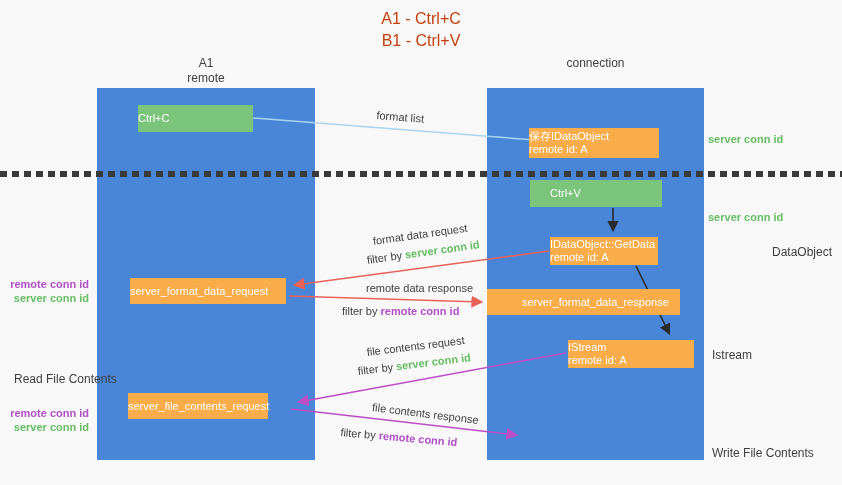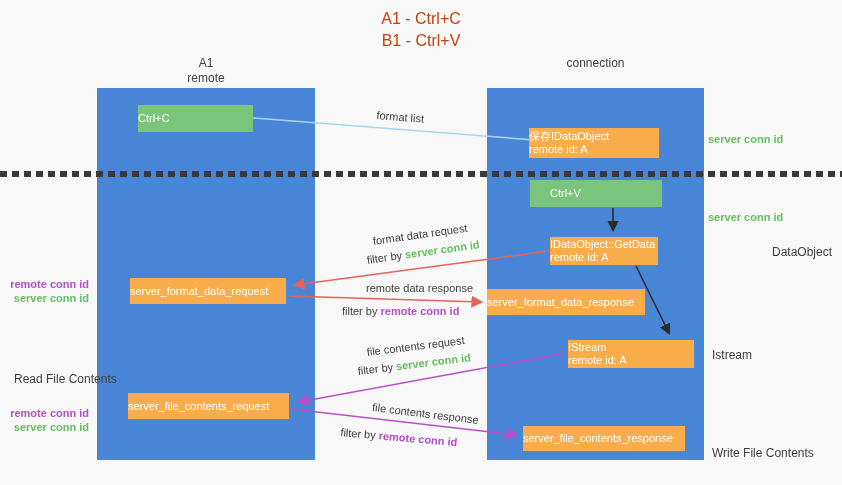--- a/index.html
+++ b/index.html
@@ -85,32 +85,29 @@
   <div class="node green" style="left:530px; top:180px; width:112px; height:27px;padding-left:20px;">
     <span>Ctrl+V</span>
   </div>
   <div class="node orange" style="left:550px; top:237px; width:108px; height:28px;">
     <span>IDataObject::GetData</span>
     <span>remote id: A</span>
   </div>
   <div class="node orange" style="left:130px; top:278px; width:156px; height:26px;">
     <span>server_format_data_request</span>
   </div>
-  <div class="node orange" style="left:487px; top:289px; width:158px; height:26px;">
+  <div class="node orange" style="left:487px; top:289px; width:158px; height:26px;padding-left:35px;">
     <span>server_format_data_response</span>
   </div>
   <div class="node orange" style="left:568px; top:340px; width:126px; height:28px;">
     <span>IStream</span>
     <span>remote id: A</span>
   </div>
-  <div class="node orange" style="left:128px; top:393px; width:161px; height:26px;">
+  <div class="node orange" style="left:128px; top:393px; width:140px; height:26px;">
     <span>server_file_contents_request</span>
-  </div>
-  <div class="node orange" style="left:523px; top:426px; width:162px; height:25px;">
-    <span>server_file_contents_response</span>
   </div>
 
   <div class="arrow-label" style="left:377px; top:109px; transform:rotate(4.6deg); transform-origin:left top;">format list</div>
 
   <div class="arrow-label" style="left:372px; top:235px; transform:rotate(-8deg); transform-origin:left top;">format data request</div>
   <div class="arrow-label" style="left:366px; top:254px; transform:rotate(-8deg); transform-origin:left top;">
     <span>filter by </span><span class="hl-green">server conn id</span>
   </div>
 
   <div class="arrow-label" style="left:366px; top:282px;">remote data response</div>

